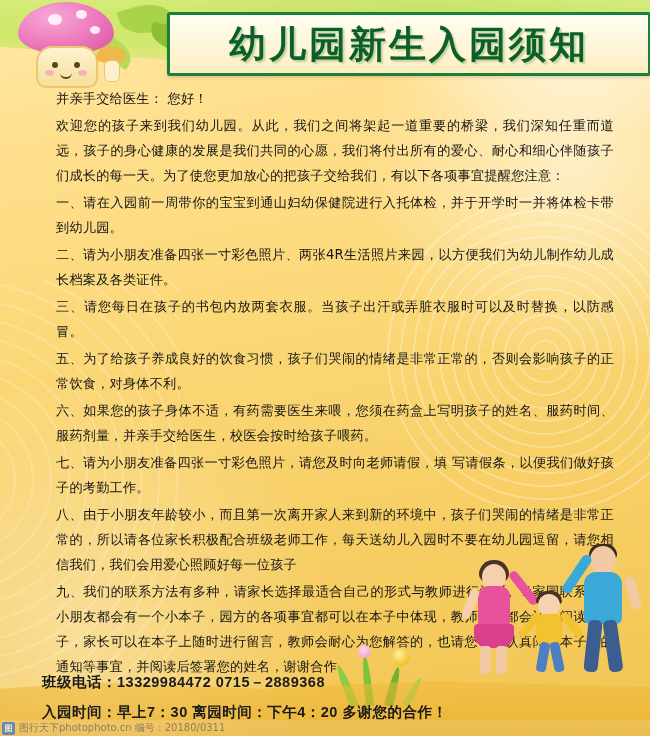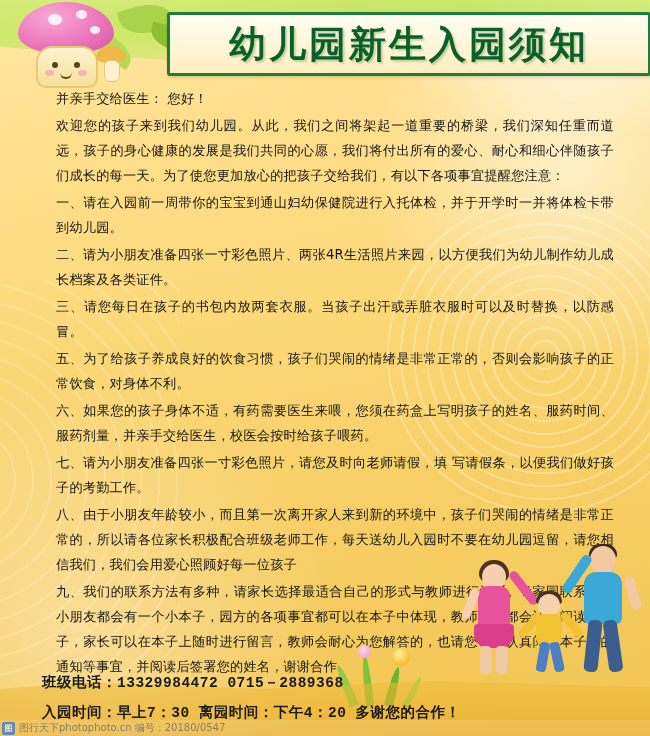--- a/index.html
+++ b/index.html
@@ -122,21 +122,21 @@
   
   #footer{position:absolute;left:0;bottom:0;width:650px;height:78px;}
   .footer-band{
     position:absolute;left:0;bottom:0;width:650px;height:64px;
     background:linear-gradient(180deg,#f0be3d 0%, #eab02c 60%, #e2a31d 100%);
     opacity:.55;
     clip-path:polygon(0 26%,14% 16%,40% 26%,66% 14%,100% 24%,100% 100%,0 100%);
   }
   .footer-line{
     position:absolute;left:42px;
-    font-family:Liberation Mono, monospace;
+    font-family:Liberation Sans, sans-serif;
     font-weight:bold;
     color:#1a1a1a;
   }
   .f1{bottom:44px;font-size:14.5px;letter-spacing:.5px;}
   .f2{bottom:14px;font-size:14.5px;letter-spacing:.5px;}
 
   
   .grass{position:absolute;bottom:30px;left:340px;width:120px;height:54px;}
   .blade{position:absolute;bottom:0;background:#7cc23a;border-radius:50% 50% 0 0 / 90% 90% 0 0;transform-origin:bottom center;}
   .b1{left:10px;width:9px;height:44px;transform:rotate(-22deg);background:#8ecb46;}
@@ -292,17 +292,17 @@
   </div>
 
   <div id="footer">
     <div class="footer-band"></div>
     <div class="footer-line f1">班级电话：13329984472  0715－2889368</div>
     <div class="footer-line f2">入园时间：早上7：30  离园时间：下午4：20   多谢您的合作！</div>
   </div>
 
   <div class="watermark">
     <span class="wm-logo">图</span>
-    <span>图行天下photophoto.cn   编号：20180/0547</span>
+    <span>图行天下photophoto.cn   编号：20180/0311</span>
     <span class="wm-right"></span>
   </div>
 
 </div>
 
 </body></html>

